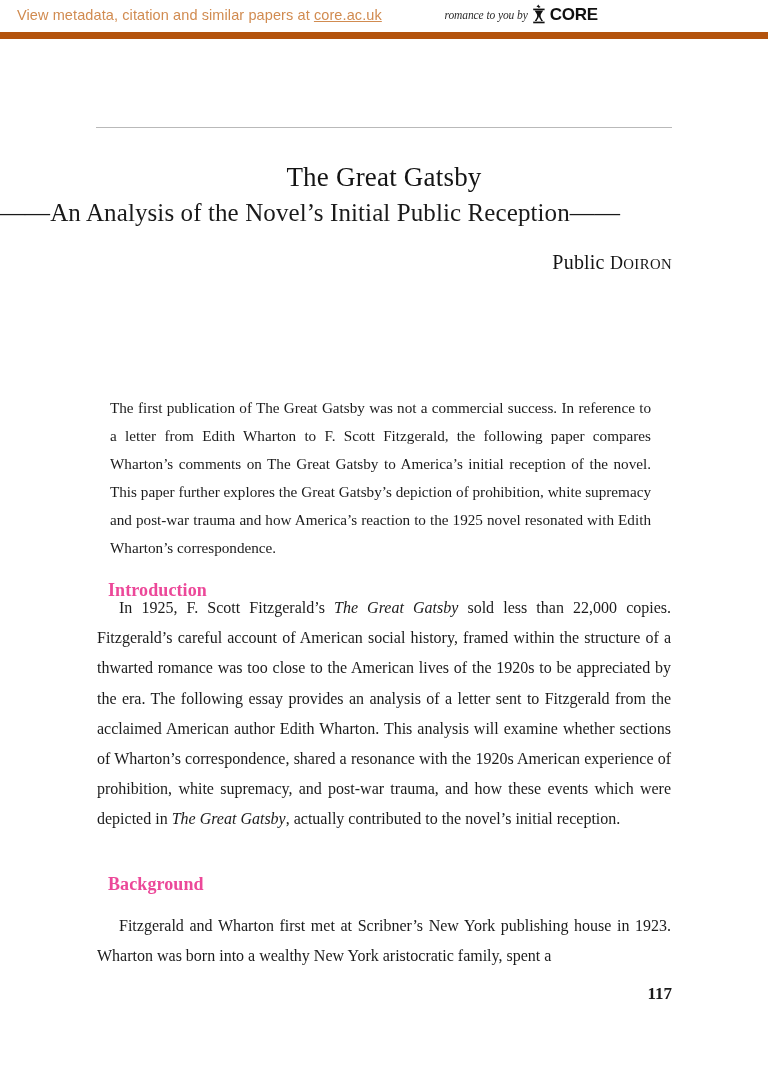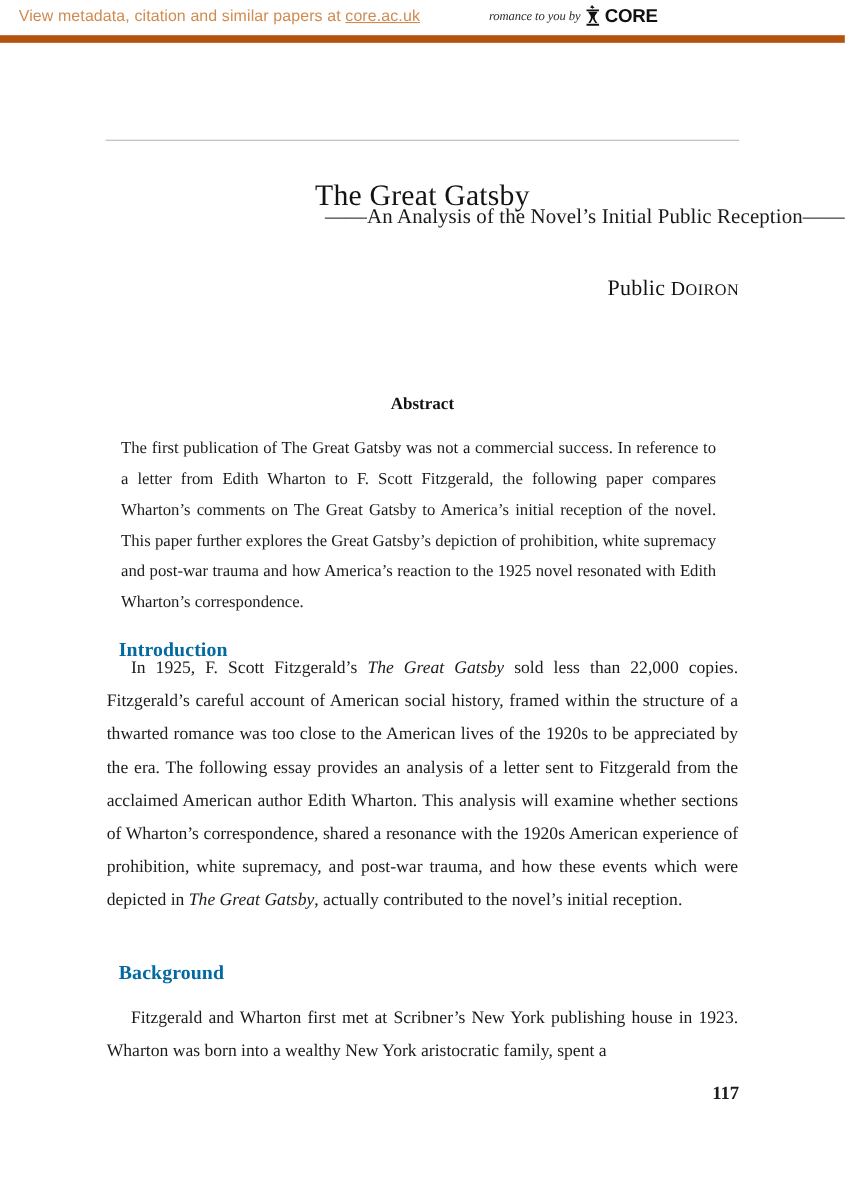--- a/index.html
+++ b/index.html
@@ -109,24 +109,24 @@
     text-align: center;
     font-size: 27px;
     font-weight: normal;
     letter-spacing: 0.2px;
     color: #141414;
   }
 
   .doc-subtitle {
     position: absolute;
     left: 0;
-    top: 148px;
-    width: 768px;
-    text-align: right;
-    font-size: 19px;
+    top: 160px;
+    width: 768px;
+    text-align: left;
+    font-size: 25px;
     font-weight: normal;
     color: #1a1a1a;
     letter-spacing: 0.1px;
   }
 
   .author {
     position: absolute;
     right: 96px;
     top: 212px;
     font-size: 20px;
@@ -159,21 +159,21 @@
     text-align: justify;
     text-justify: inter-word;
     color: #1b1b1b;
   }
 
   .section-heading {
     position: absolute;
     left: 108px;
     font-size: 18px;
     font-weight: bold;
-    color: #0369a1;
+    color: #ec4899;
     letter-spacing: 0.1px;
   }
   .section-heading.intro { top: 541px; }
   .section-heading.background { top: 835px; }
 
   .body-para {
     position: absolute;
     left: 97px;
     width: 574px;
     font-size: 16px;
@@ -225,21 +225,20 @@
 
   <div class="title-rule"></div>
 
   <h1 class="doc-title">The Great Gatsby</h1>
   <div class="doc-subtitle">——An Analysis of the Novel’s Initial Public Reception——</div>
 
   <div class="author">
     <span>Public </span><span class="smallcaps">D<span style="font-size:0.82em">OIRON</span></span>
   </div>
 
-  <div class="abstract-heading">Abstract</div>
   <div class="abstract-body">The first publication of The Great Gatsby was not a commercial success.  In reference to a letter from Edith Wharton to F. Scott Fitzgerald, the following paper compares Wharton’s comments on The Great Gatsby to America’s initial reception of the novel.  This paper further explores the Great Gatsby’s depiction of prohibition, white supremacy and post-war trauma and how America’s reaction to the 1925 novel resonated with Edith Wharton’s correspondence.</div>
 
   <div class="section-heading intro">Introduction</div>
   <div class="body-para intro-para"><span class="indent"></span><span>In 1925, F. Scott Fitzgerald’s </span><em>The Great Gatsby</em><span> sold less than 22,000 copies. Fitzgerald’s careful account of American social history, framed within the structure of a thwarted romance was too close to the American lives of the 1920s to be appreciated by the era.  The following essay provides an analysis of a letter sent to Fitzgerald from the acclaimed American author Edith Wharton.  This analysis will examine whether sections of Wharton’s correspondence, shared a resonance with the 1920s American experience of prohibition, white supremacy, and post-war trauma, and how these events which were depicted in </span><em>The Great Gatsby</em><span>, actually contributed to the novel’s initial reception.</span></div>
 
   <div class="section-heading background">Background</div>
   <div class="body-para background-para"><span class="indent"></span><span>Fitzgerald and Wharton first met at Scribner’s New York publishing house in 1923.  Wharton was born into a wealthy New York aristocratic family, spent a</span></div>
 
   <div class="page-number">117</div>
 </div>

